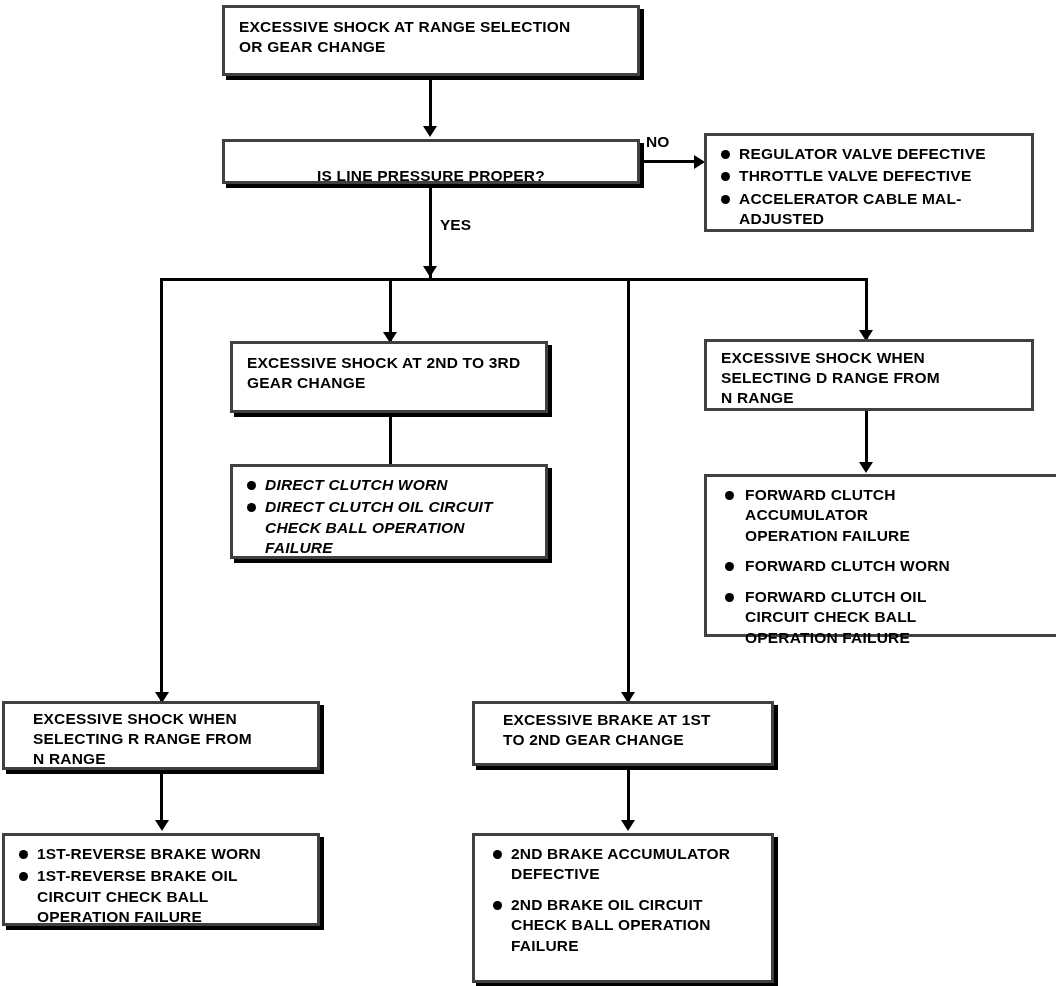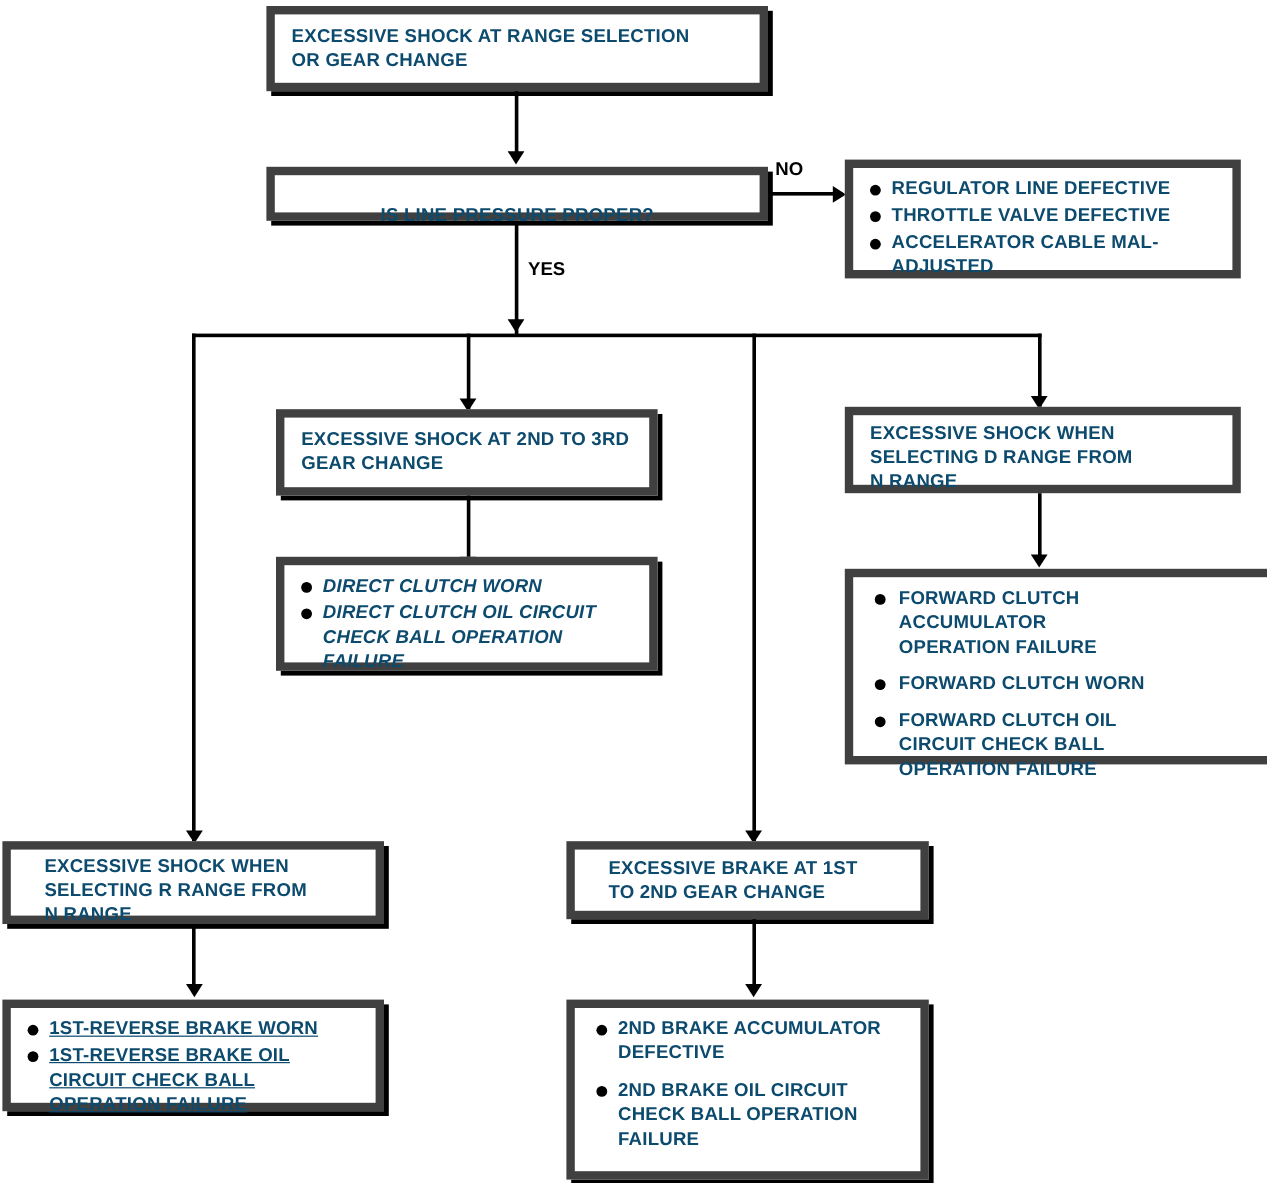--- a/index.html
+++ b/index.html
@@ -14,23 +14,23 @@
     position: relative;
     width: 1056px;
     height: 986px;
     background: #ffffff;
     overflow: hidden;
   }
   .node {
     position: absolute;
     box-sizing: border-box;
     background: #ffffff;
-    border: 7px solid #404040;
+    border: 3px solid #404040;
     font-weight: bold;
-    color: #0c4a6e;
+    color: #000000;
     letter-spacing: 0.2px;
   }
   .node.shadow {
     box-shadow: 4px 4px 0 0 #000000;
   }
   .node .txt {
     display: block;
     white-space: pre-line;
     line-height: 1.30;
   }
@@ -111,21 +111,21 @@
   <div class="node shadow" style="left:222px; top:139px; width:418px; height:45px;">
     <span class="txt plain-text center" style="padding-top:24px;">IS LINE PRESSURE PROPER?</span>
   </div>
 
   <div class="hline" style="left:640px; top:160px; width:62px;"></div>
   <div class="arrowhead right" style="left:694px; top:155px;"></div>
   <div class="edge-label" style="left:646px; top:133px;">NO</div>
 
   <div class="node" style="left:704px; top:133px; width:330px; height:99px;">
     <ul class="bullets">
-      <li><span class="bullet-dot"></span><span>REGULATOR LINE DEFECTIVE</span></li>
+      <li><span class="bullet-dot"></span><span>REGULATOR VALVE DEFECTIVE</span></li>
       <li><span class="bullet-dot"></span><span>THROTTLE VALVE DEFECTIVE</span></li>
       <li><span class="bullet-dot"></span><span>ACCELERATOR CABLE MAL-
 ADJUSTED</span></li>
     </ul>
   </div>
 
   <div class="vline" style="left:429px; top:184px; height:96px;"></div>
   <div class="arrowhead" style="left:423px; top:266px;"></div>
   <div class="edge-label" style="left:440px; top:216px;">YES</div>
 
@@ -183,21 +183,21 @@
 
   <div class="node shadow" style="left:2px; top:701px; width:318px; height:69px;">
     <span class="txt plain-text" style="padding-top:5px; padding-left:28px;">EXCESSIVE SHOCK WHEN
 SELECTING R RANGE FROM
 N RANGE</span>
   </div>
 
   <div class="vline" style="left:160px; top:770px; height:55px;"></div>
   <div class="arrowhead" style="left:155px; top:820px;"></div>
 
-  <div class="node shadow" style="left:2px; top:833px; width:318px; height:93px;text-decoration:underline;">
+  <div class="node shadow" style="left:2px; top:833px; width:318px; height:93px;">
     <ul class="bullets">
       <li><span class="bullet-dot"></span><span>1ST-REVERSE BRAKE WORN</span></li>
       <li><span class="bullet-dot"></span><span>1ST-REVERSE BRAKE OIL
 CIRCUIT CHECK BALL
 OPERATION FAILURE</span></li>
     </ul>
   </div>
 
   <div class="node shadow" style="left:472px; top:701px; width:302px; height:65px;">
     <span class="txt plain-text" style="padding-top:6px; padding-left:28px;">EXCESSIVE BRAKE AT 1ST

